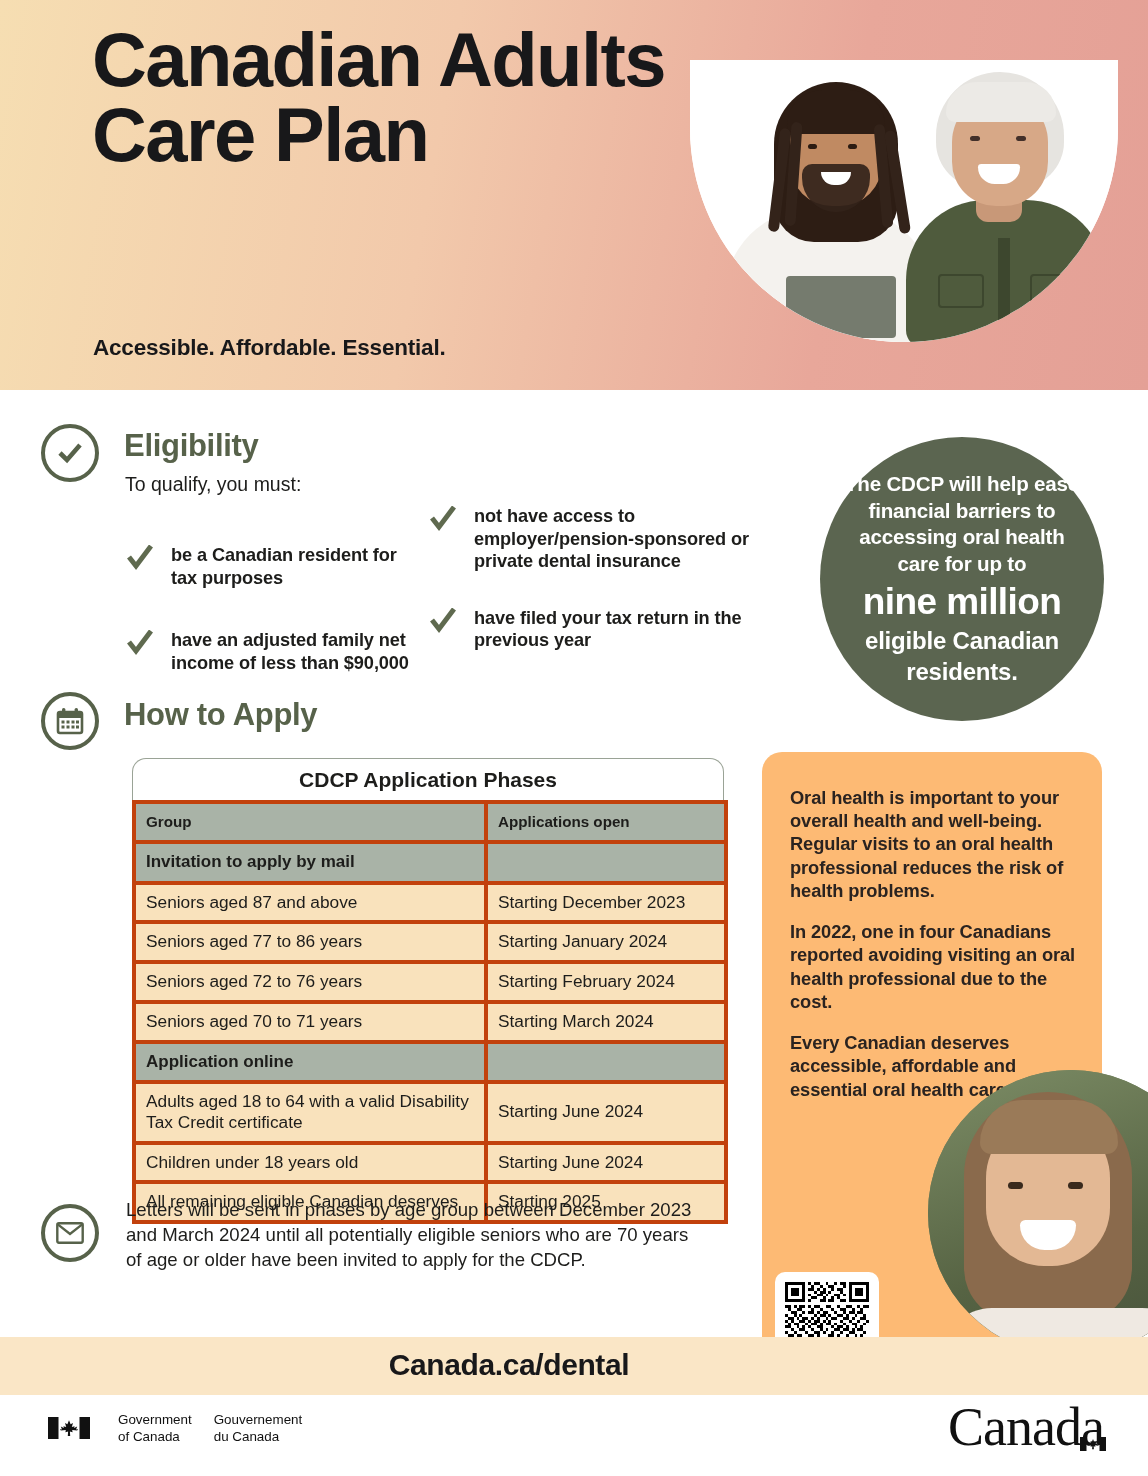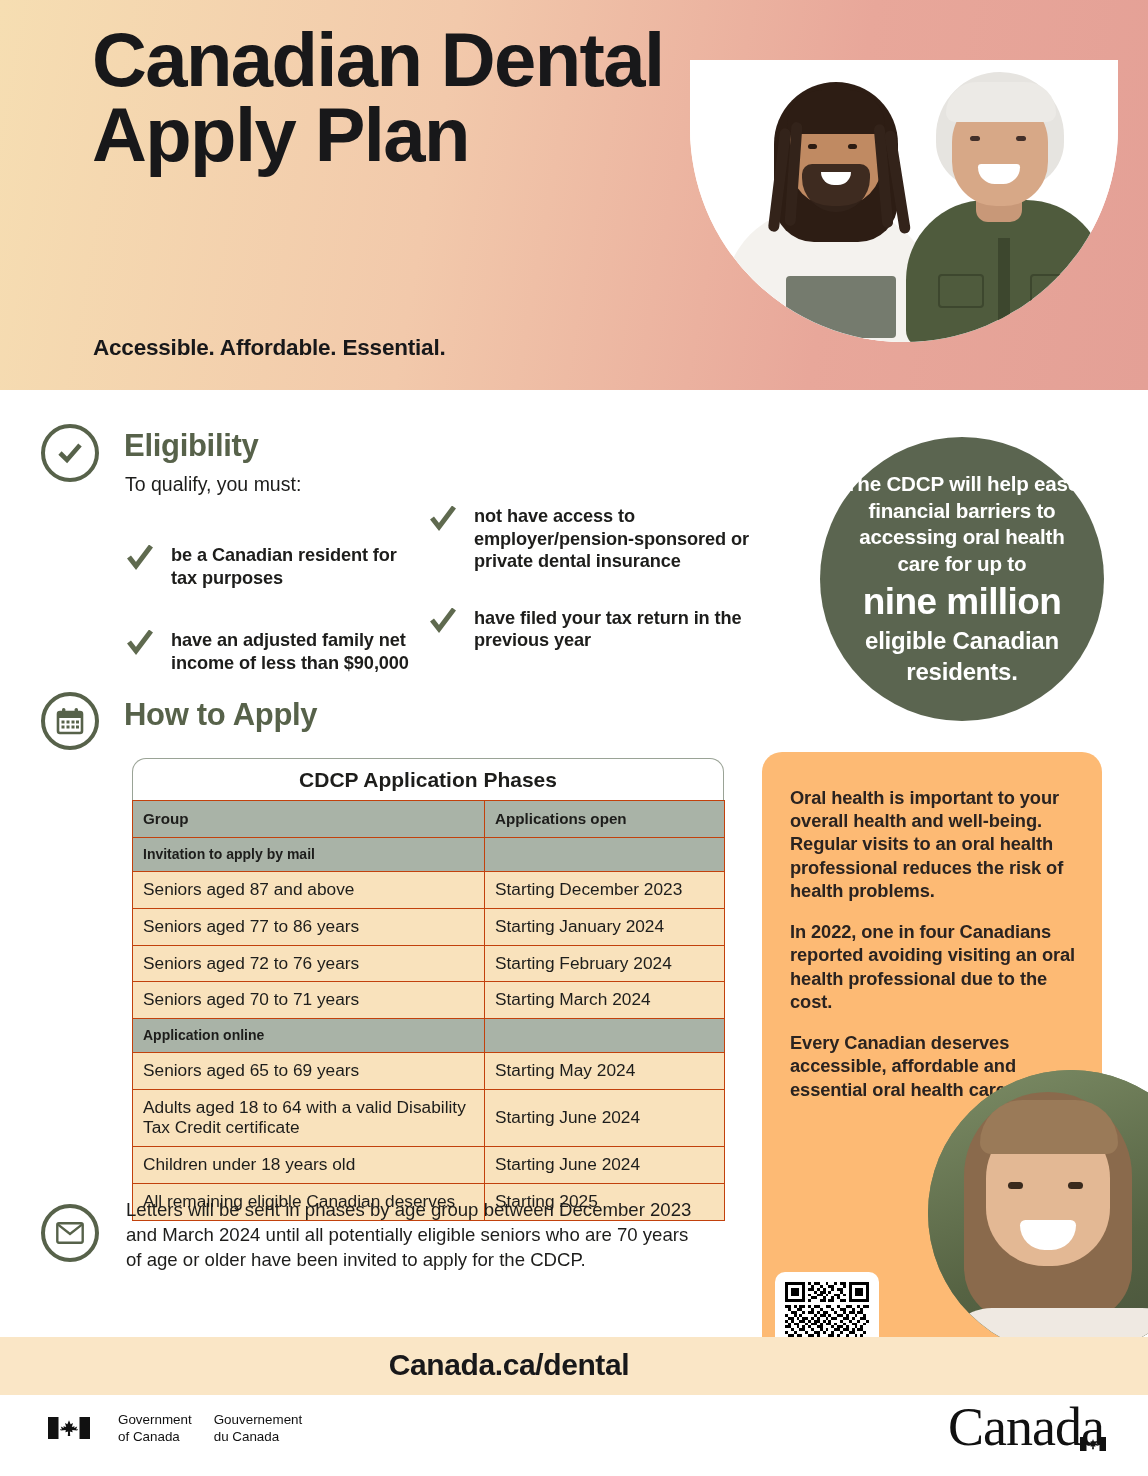--- a/index.html
+++ b/index.html
@@ -217,31 +217,31 @@
     font-weight: bold;
     padding: 9px 0 8px;
     color: #1d1d1b;
   }
   table.phases {
     border-collapse: collapse;
     width: 592px;
     table-layout: fixed;
   }
   table.phases td {
-    border: 1px solid #c2410c;
+    border: 4px solid #c2410c;
     padding: 7px 10px 8px;
     font-size: 17.3px;
     color: #1d1d1b;
     line-height: 1.2;
     vertical-align: middle;
   }
   table.phases col.c1 { width: 352px; }
   table.phases col.c2 { width: 240px; }
   tr.hdr td { background: #a9b3a7; font-weight: bold; font-size: 15.2px; padding: 9px 10px; }
-  tr.grp td { background: #a9b3a7; font-weight: bold; font-size: 14px; padding: 8px 10px; }
+  tr.grp td { background: #a9b3a7; font-weight: bold; font-size: 17px; padding: 8px 10px; }
   tr.row td { background: #f9e2bc; }
 
   
   .info-panel {
     position: absolute;
     left: 762px; top: 752px;
     width: 340px; height: 588px;
     background: #fdba74;
     border-radius: 20px 20px 0 0;
     overflow: hidden;
@@ -346,21 +346,21 @@
   }
   .canada-wordmark .flagdot {
     position: absolute; right: -2px; top: 6px;
     width: 26px; height: 14px;
   }
 </style>
 </head>
 <body>
 
 <div class="header">
-  <div class="header-title">Canadian Dental Apply Plan</div>
+  <div class="header-title">Canadian Adults Care Plan</div>
   <div class="header-tagline">Accessible. Affordable. Essential.</div>
 
   <div class="header-photo">
     <div class="bgfill"></div>
     <div class="hp-inner">
 
       <div class="person pm-body"></div>
       <div class="person pm-shirtgraphic"></div>
       <div class="person pm-neck"></div>
       <div class="person pm-hairback"></div>
@@ -492,24 +492,20 @@
           <td>Seniors aged 72 to 76 years</td>
           <td>Starting February 2024</td>
         </tr>
         <tr class="row">
           <td>Seniors aged 70 to 71 years</td>
           <td>Starting March 2024</td>
         </tr>
         <tr class="grp">
           <td>Application online</td>
           <td></td>
-        </tr>
-        <tr class="row">
-          <td>Seniors aged 65 to 69 years</td>
-          <td>Starting May 2024</td>
         </tr>
         <tr class="row">
           <td>Adults aged 18 to 64 with a valid Disability Tax Credit certificate</td>
           <td>Starting June 2024</td>
         </tr>
         <tr class="row">
           <td>Children under 18 years old</td>
           <td>Starting June 2024</td>
         </tr>
         <tr class="row">

